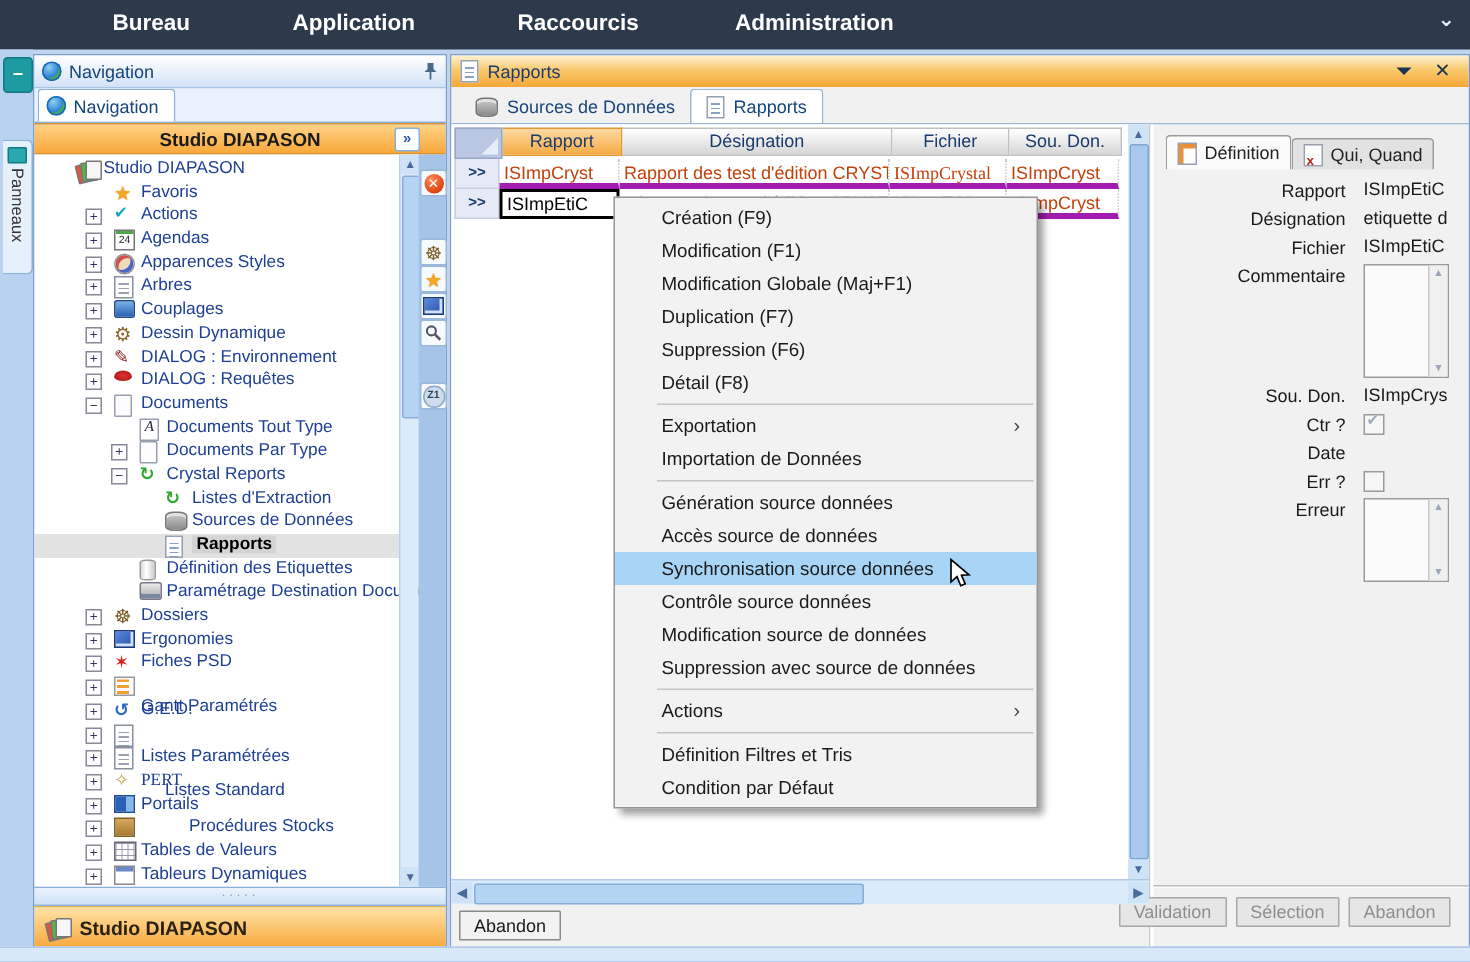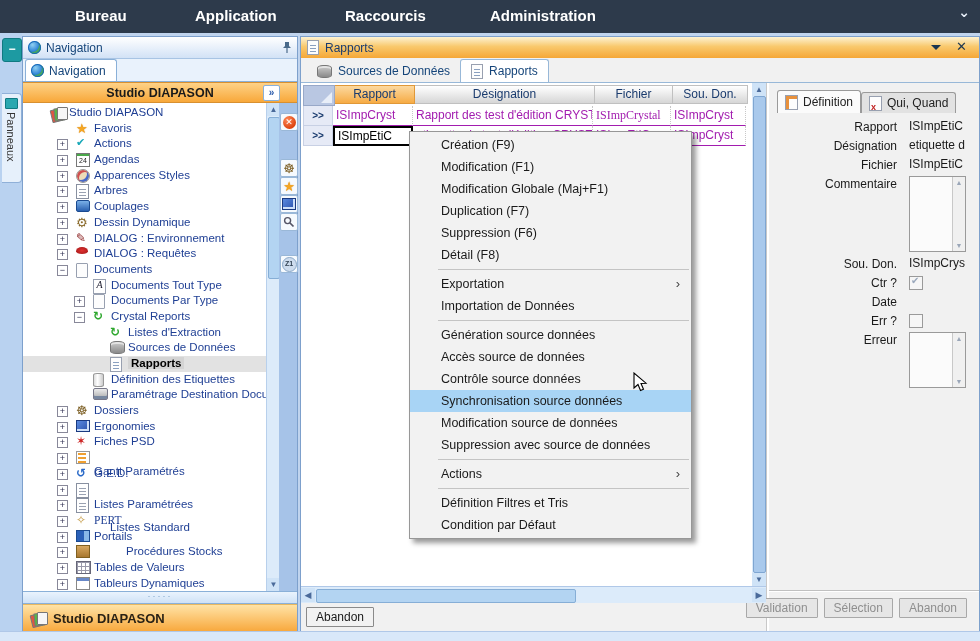--- a/index.html
+++ b/index.html
@@ -56,21 +56,21 @@
   
   .table-region{width:465px;flex:none;display:flex;flex-direction:column;border-right:1px solid #c8c8c8;background:#fff;}
   .table-area{flex:1;position:relative;background:#fff;min-height:0;}
   .grid{position:absolute;left:2px;top:2px;}
   .grid-row{display:flex;}
   .cell{box-sizing:border-box;overflow:hidden;white-space:nowrap;}
   .hcell{height:19px;background:linear-gradient(#ffffff,#d6d6d6);border:1px solid #c0c0c0;border-left:none;color:#1a3b6e;text-align:center;line-height:17px;font-size:12px;}
   .hcell.orange{background:linear-gradient(#fcd9a0,#f6ab44);border-color:#e09838;}
   .corner{width:30px;height:19px;background:#b9c7e2;border:1px solid #98a8c8;position:relative;}
   .corner:after{content:"";position:absolute;right:2px;bottom:2px;border-left:11px solid transparent;border-bottom:11px solid #e8eef8;}
-  .dcell{height:20px;border-bottom:1px solid #a21caf;border-right:1px dotted #c8c8c8;color:#a21caf;font-size:12px;line-height:19px;padding:0 3px;}
+  .dcell{height:20px;border-bottom:4px solid #a21caf;border-right:1px dotted #c8c8c8;color:#c2410c;font-size:12px;line-height:19px;padding:0 3px;}
   .mark{width:30px;height:20px;background:#e6eaf6;border:1px solid #c8d0e4;border-top:none;color:#1a3b6e;text-align:center;font-weight:bold;font-size:10px;line-height:19px;}
   .dcell.focused{border:2px solid #000;color:#000;line-height:16px;background:#fff;}
   .tbl-vscroll{position:absolute;right:0;top:0;bottom:0;width:14px;background:#dcebfa;}
   .tbl-vscroll .thumb{position:absolute;left:1px;top:13px;bottom:13px;width:11px;background:#a9c9ec;border:1px solid #7fa6d2;border-radius:2px;}
   .tbl-vscroll .arr{position:absolute;left:0;width:14px;height:13px;background:#cfe3f7;color:#4a6a9a;font-size:8px;text-align:center;line-height:13px;}
   .hscroll{height:16px;background:#dcebfa;position:relative;flex:none;border-top:1px solid #b0c8e8;}
   .hscroll .arr{position:absolute;top:1px;width:14px;height:14px;background:#cfe3f7;color:#4a6a9a;font-size:9px;text-align:center;line-height:14px;}
   .hscroll .thumb{position:absolute;left:15px;top:2px;width:258px;height:12px;background:#b3d4f2;border:1px solid #86aed6;border-radius:2px;}
   .table-foot{height:28px;background:#f1f1f1;flex:none;display:flex;align-items:center;padding-left:5px;}
   .btn{background:#f2f2f2;border:1px solid #8a8a8a;border-radius:1px;padding:2px 9px;font-size:12px;color:#1a1a1a;}
@@ -522,22 +522,22 @@
       <div class="ctx-item"><span>Modification Globale (Maj+F1)</span></div>
       <div class="ctx-item"><span>Duplication (F7)</span></div>
       <div class="ctx-item"><span>Suppression (F6)</span></div>
       <div class="ctx-item"><span>Détail (F8)</span></div>
       <div class="ctx-sep"></div>
       <div class="ctx-item"><span>Exportation</span><span class="sub">›</span></div>
       <div class="ctx-item"><span>Importation de Données</span></div>
       <div class="ctx-sep"></div>
       <div class="ctx-item"><span>Génération source données</span></div>
       <div class="ctx-item"><span>Accès source de données</span></div>
+      <div class="ctx-item hl"><span>Synchronisation source données</span></div>
       <div class="ctx-item"><span>Contrôle source données</span></div>
-      <div class="ctx-item hl"><span>Synchronisation source données</span></div>
       <div class="ctx-item"><span>Modification source de données</span></div>
       <div class="ctx-item"><span>Suppression avec source de données</span></div>
       <div class="ctx-sep"></div>
       <div class="ctx-item"><span>Actions</span><span class="sub">›</span></div>
       <div class="ctx-sep"></div>
       <div class="ctx-item"><span>Définition Filtres et Tris</span></div>
       <div class="ctx-item"><span>Condition par Défaut</span></div>
     </div>
 
   <svg class="cursor" style="left:633px;top:372px;" width="16" height="22" viewBox="0 0 16 22">

